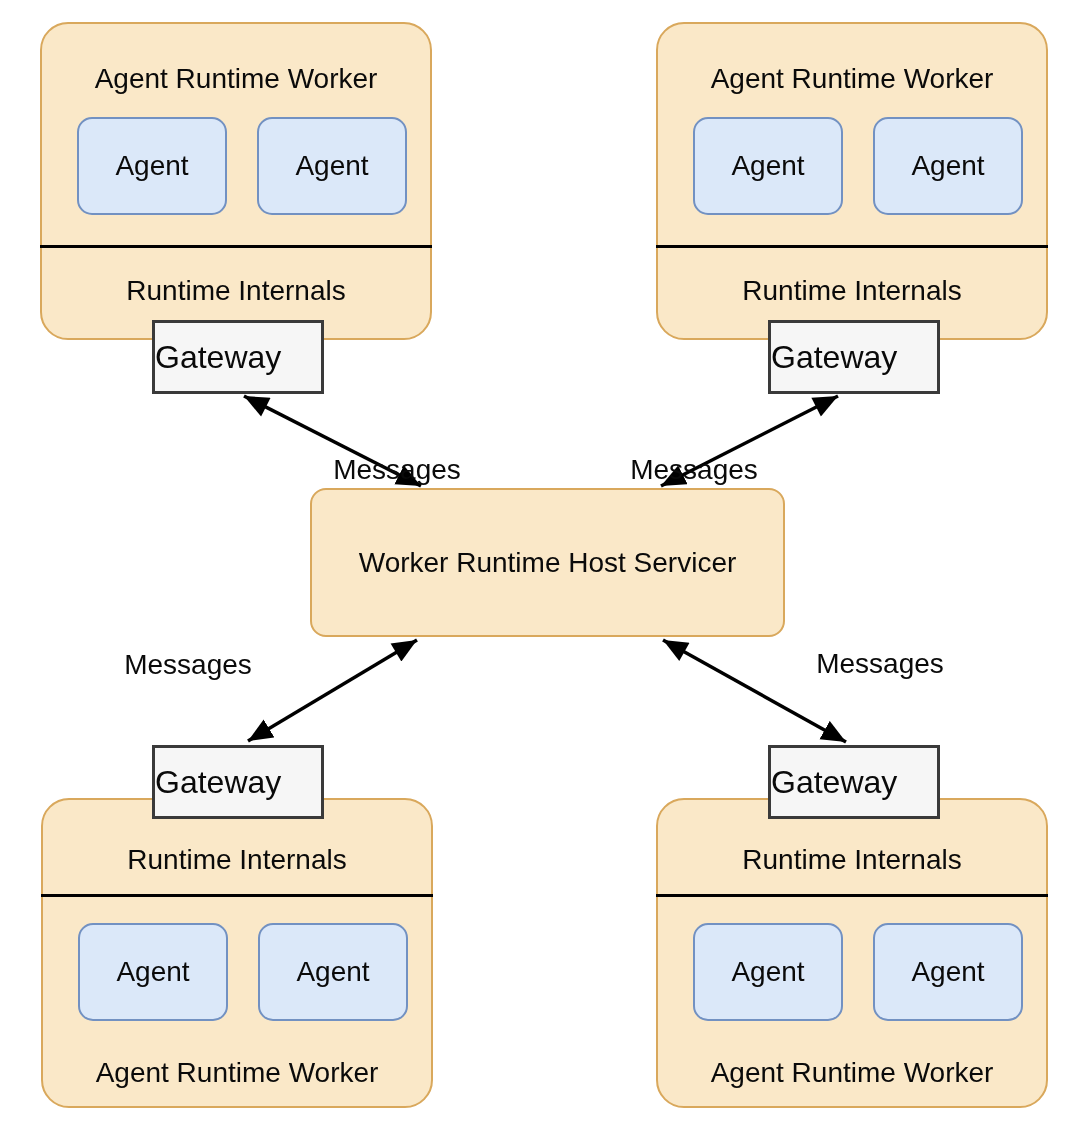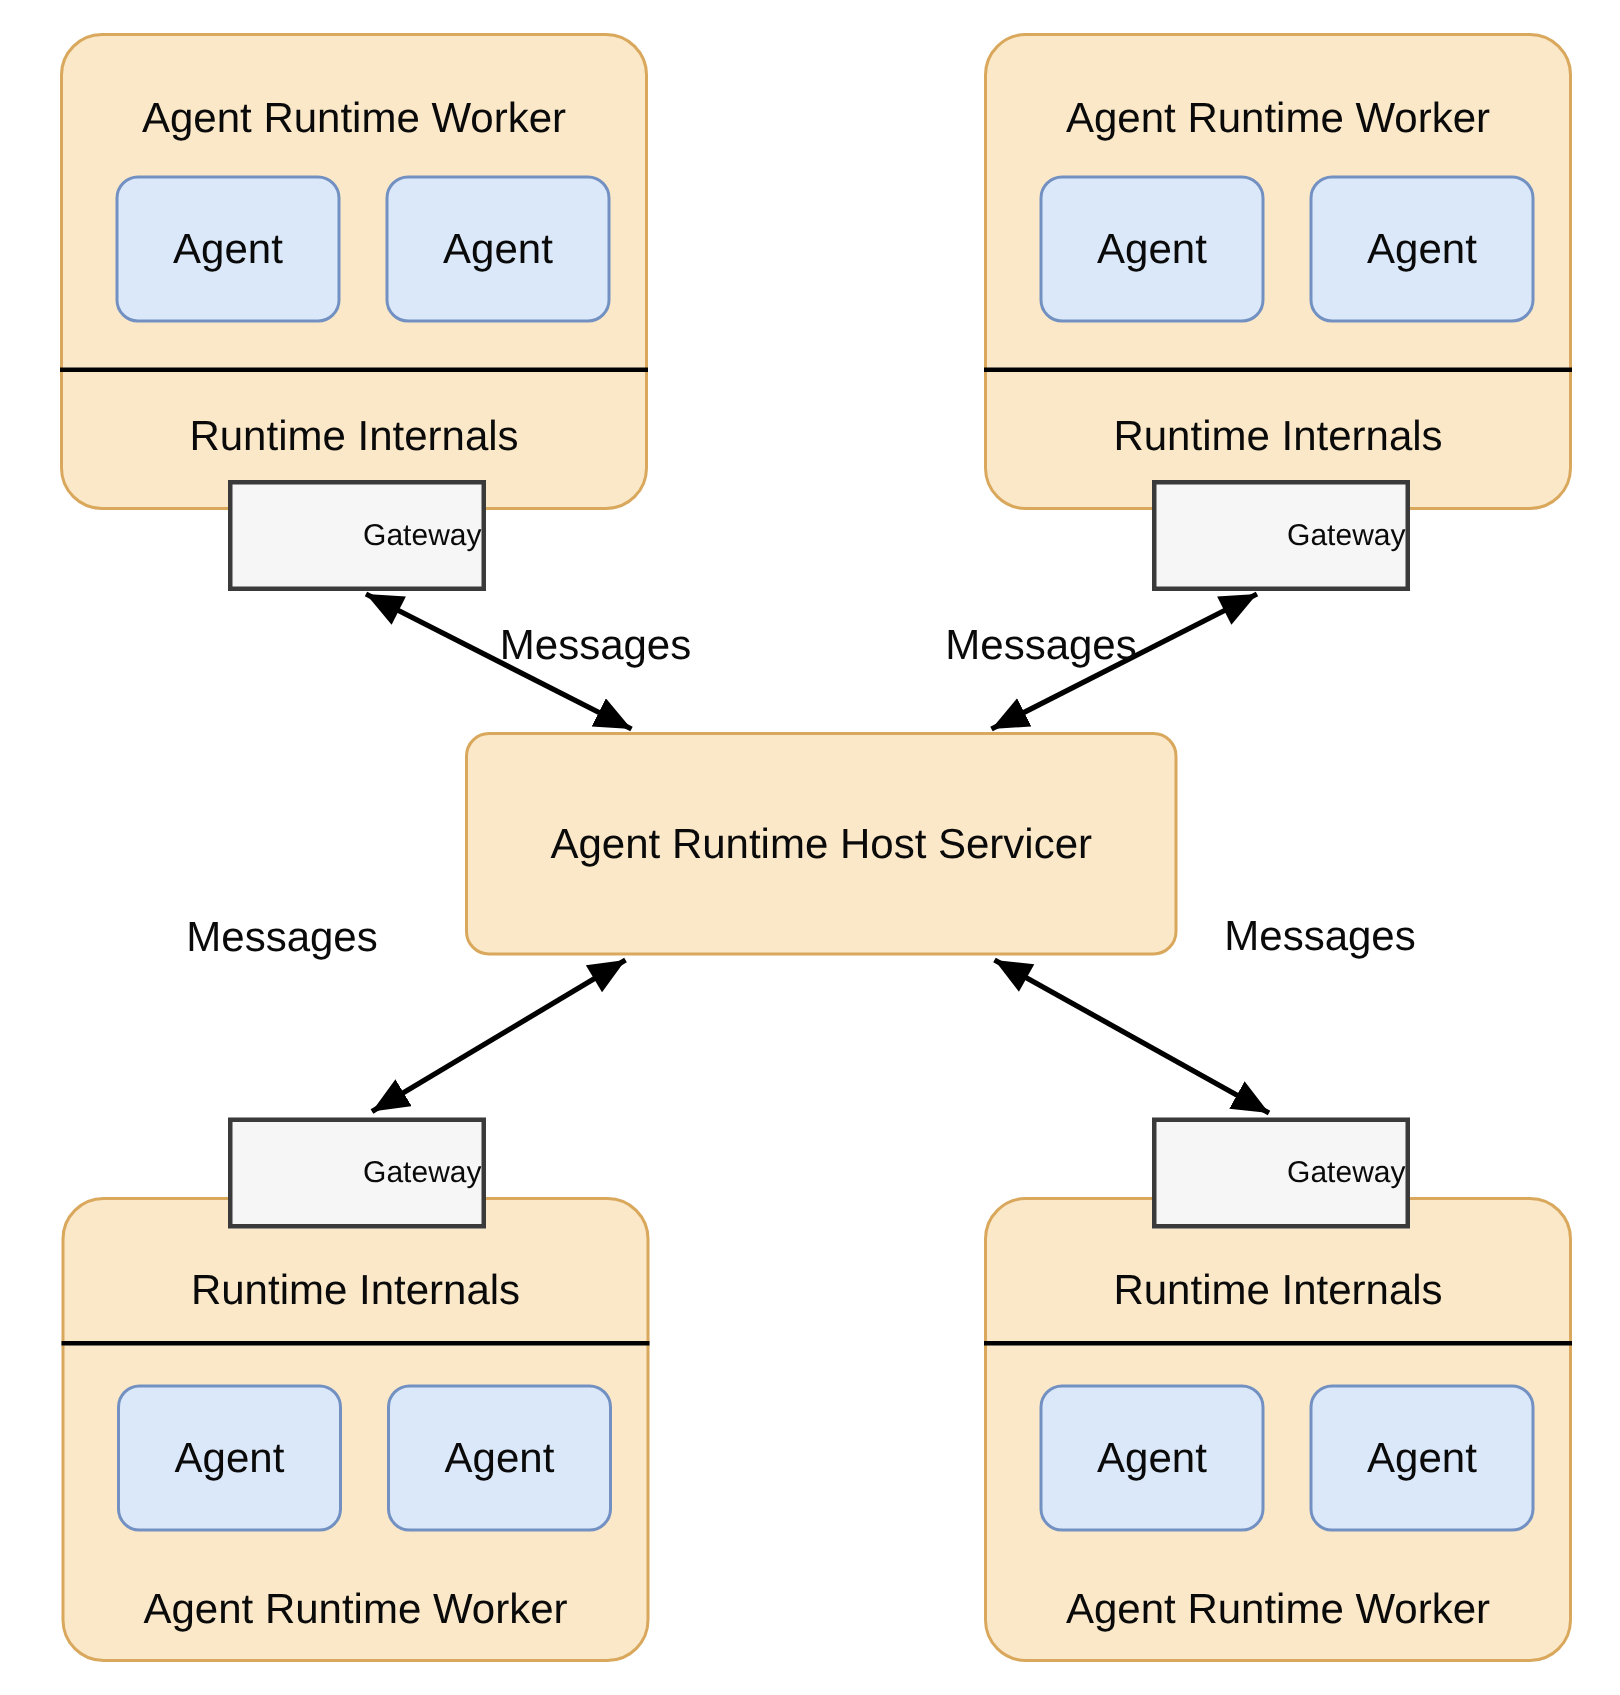--- a/index.html
+++ b/index.html
@@ -82,22 +82,22 @@
   
   .gateway {
     position: absolute;
     width: 172px;
     height: 74px;
     background: #F6F6F6;
     border: 3px solid #3A3A3A;
     box-sizing: border-box;
     display: flex;
     align-items: center;
-    justify-content: flex-end;
-    font-size: 20px;
+    justify-content: flex-start;
+    font-size: 32px;
     z-index: 3;
   }
   .gw-tl { left: 152px; top: 320px; }
   .gw-tr { left: 768px; top: 320px; }
   .gw-bl { left: 152px; top: 745px; }
   .gw-br { left: 768px; top: 745px; }
 
   
   .center-box {
     position: absolute;
@@ -124,20 +124,21 @@
     pointer-events: none;
   }
 
   
   .msg {
     position: absolute;
     transform: translate(-50%, -50%);
     font-size: 28px;
     white-space: nowrap;
     z-index: 5;
+    margin-top: 40px;
   }
   .msg-tl { left: 397px; top: 430px; }
   .msg-tr { left: 694px; top: 430px; }
   .msg-bl { left: 188px; top: 625px; }
   .msg-br { left: 880px; top: 624px; }
 
   
   .watermark {
     position: absolute;
     left: 8px;
@@ -201,21 +202,21 @@
     <div class="w-internals">Runtime Internals</div>
     <div class="divider"></div>
     <div class="agents">
       <div class="agent">Agent</div>
       <div class="agent">Agent</div>
     </div>
     <div class="w-title">Agent Runtime Worker</div>
   </div>
 
   <div class="center-box">
-    <span>Agent Runtime Host Servicer</span>
+    <span>Worker Runtime Host Servicer</span>
   </div>
 
   <div class="gateway gw-tl">
     <span>Gateway</span>
   </div>
   <div class="gateway gw-tr">
     <span>Gateway</span>
   </div>
   <div class="gateway gw-bl">
     <span>Gateway</span>

